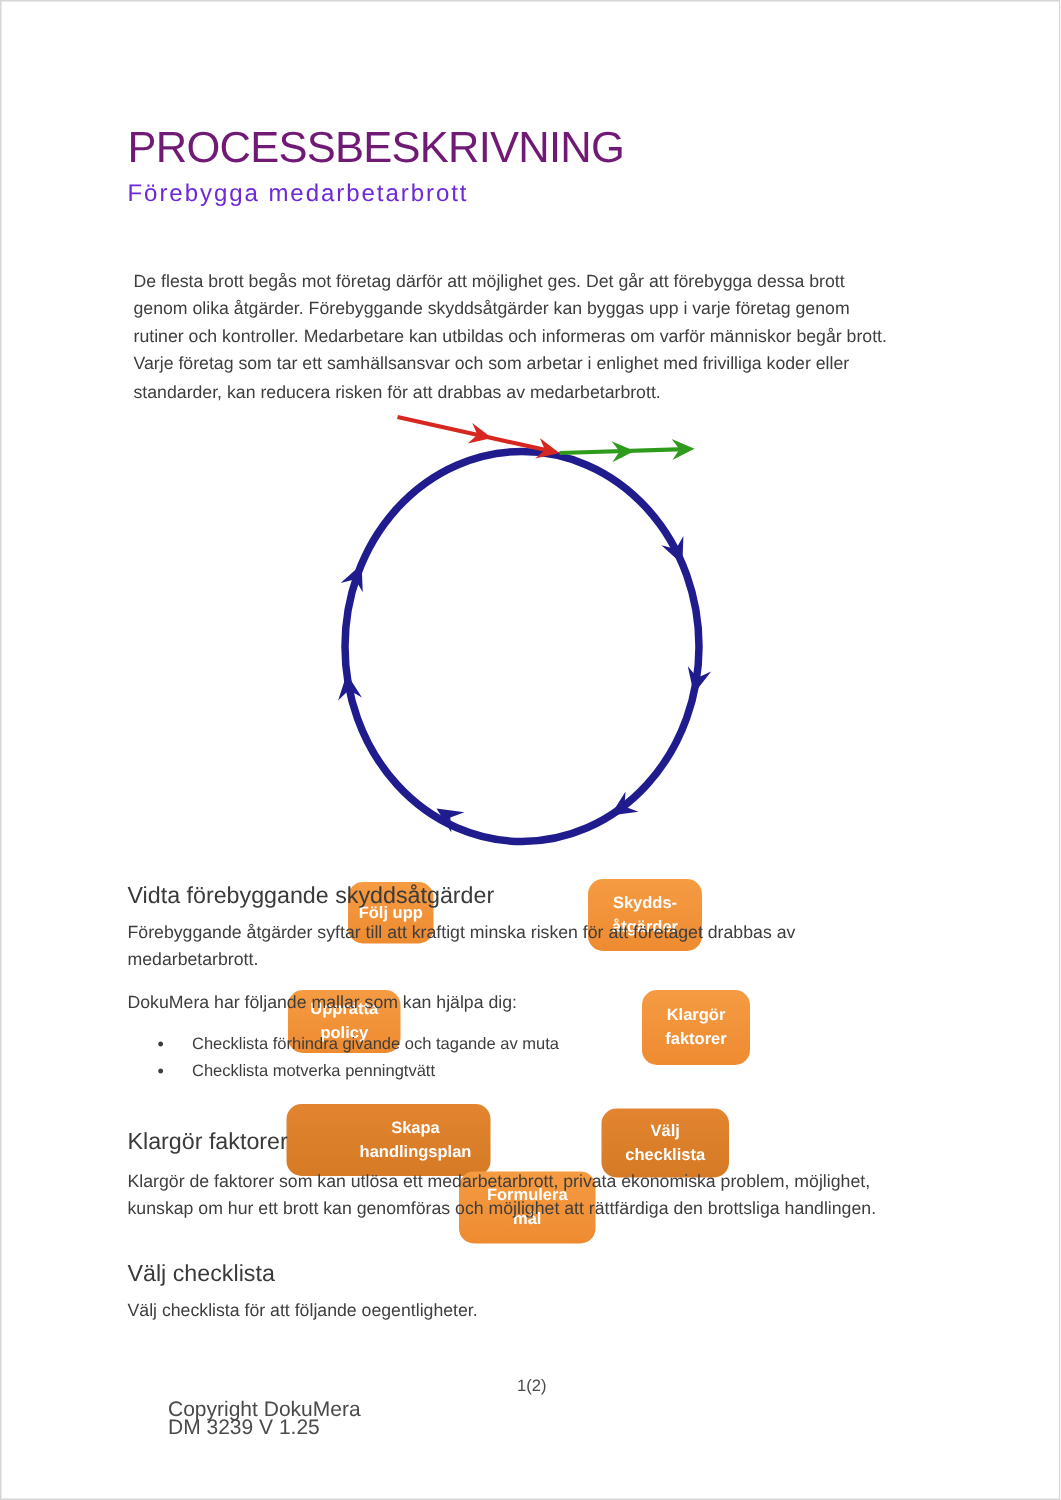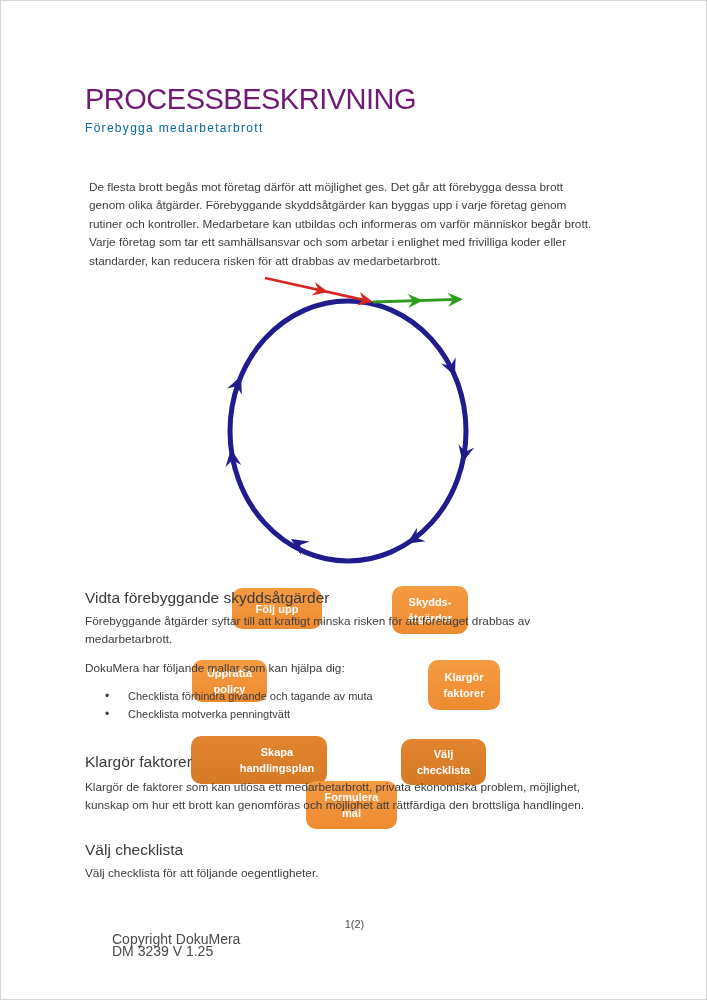--- a/index.html
+++ b/index.html
@@ -14,40 +14,40 @@
     overflow:hidden;
   }
   .pre{white-space:pre-line;}
   .doc-title{
     position:absolute;left:84px;top:83px;
     font-size:29px;font-weight:400;letter-spacing:-0.5px;
     color:#701a75;line-height:1.05;
   }
   .doc-subtitle{
     position:absolute;left:84px;top:120px;
-    font-size:12px;letter-spacing:1.3px;color:#0369a1;font-weight:400;
+    font-size:16px;letter-spacing:1.3px;color:#6d28d9;font-weight:400;
   }
   .intro{
     position:absolute;left:88px;top:177px;width:552px;
     font-size:11.8px;line-height:18.4px;color:#3d3d3d;
   }
   .diagram{
     position:absolute;left:0;top:265px;width:707px;height:310px;
   }
   .diagram svg{position:absolute;left:0;top:0;width:707px;height:310px;}
   .node{
     position:absolute;
     border-radius:10px;
     display:flex;align-items:center;justify-content:center;text-align:center;
     color:#ffffff;font-weight:700;font-size:11px;line-height:16px;
     white-space:pre-line;
   }
   .node.light{background:linear-gradient(180deg,#F59B42 0%,#EE8B31 100%);}
   .node.dark{background:linear-gradient(180deg,#E28430 0%,#D67A26 100%);}
-  .n0{left:231px;top:322px;width:90px;height:41px;}
+  .n0{left:231px;top:322px;width:57px;height:41px;}
   .n1{left:391px;top:320px;width:76px;height:48px;}
   .n2{left:191px;top:394px;width:75px;height:42px;}
   .n3{left:427px;top:394px;width:72px;height:50px;}
   .n4{left:190px;top:470px;width:100px;height:48px;padding-left:36px;}
   .n5{left:400px;top:473px;width:85px;height:46px;}
   .n6{left:305px;top:515px;width:91px;height:48px;}
   .section-heading{
     position:absolute;left:84px;
     font-size:15.5px;font-weight:400;color:#3a3a3a;
   }

